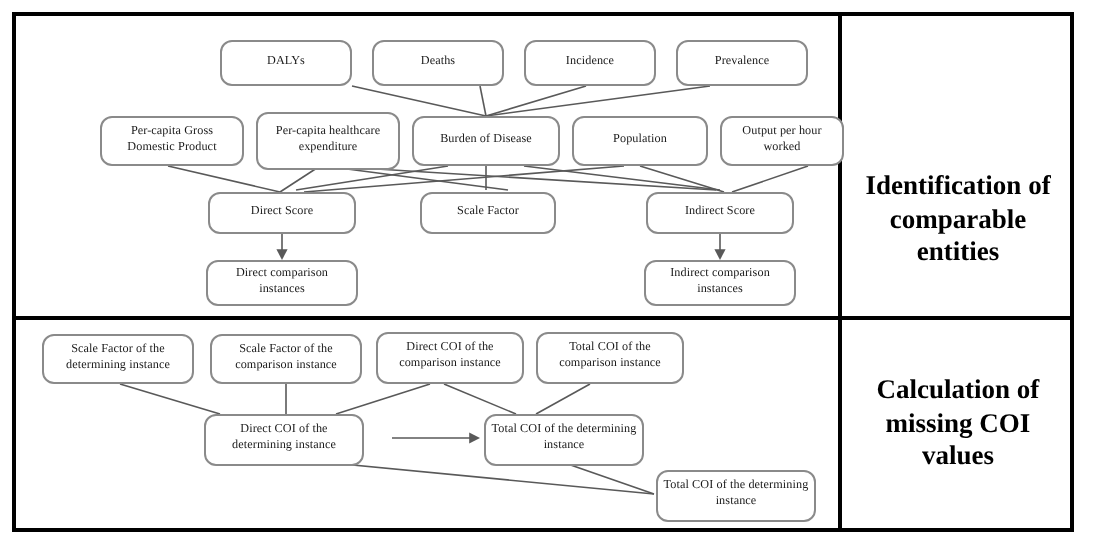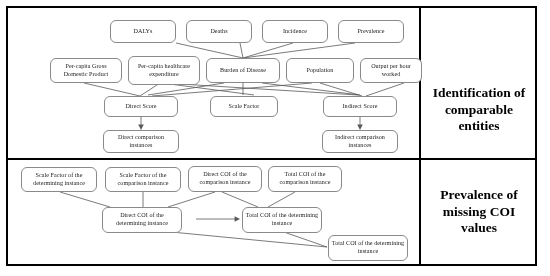--- a/index.html
+++ b/index.html
@@ -217,16 +217,16 @@
   </div>
 
   <div class="node" style="left:328px;top:235px;width:80px;height:26px;">
     <span>Total COI of the determining instance</span>
   </div>
 
   <div class="band-label band-label-top">
     <span>Identification of comparable entities</span>
   </div>
   <div class="band-label band-label-bottom">
-    <span>Prevalence of missing COI values</span>
+    <span>Calculation of missing COI values</span>
   </div>
 
 </div>
 
 </body></html>

